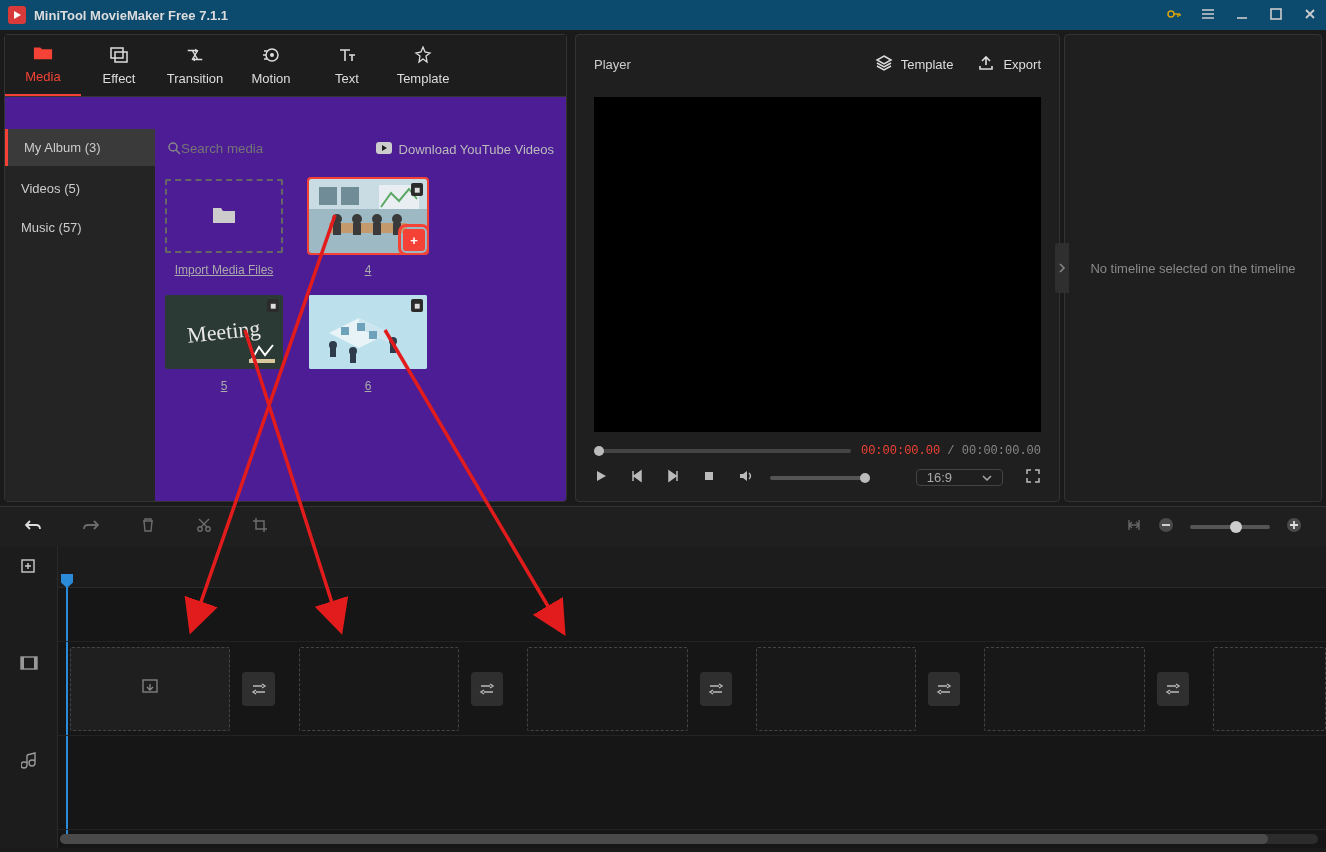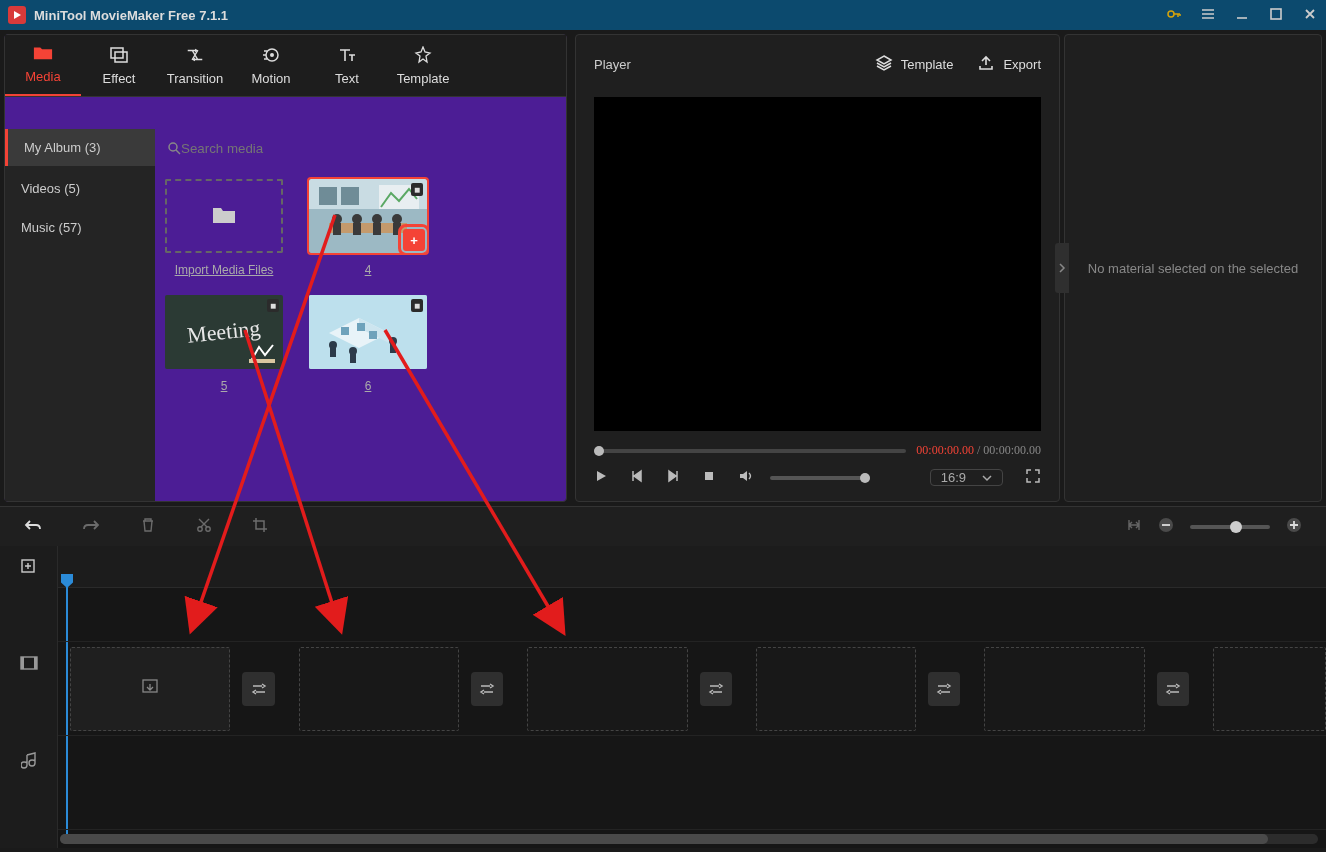--- a/index.html
+++ b/index.html
@@ -57,27 +57,27 @@
 
 .player-pane { flex: 1; margin: 4px 4px 4px 8px; background: #1f1f1f; border: 1px solid #333; border-radius: 4px; display: flex; flex-direction: column; }
 .player-top { height: 58px; display: flex; align-items: center; padding: 0 18px; }
 .player-top .title { color: #ccc; }
 .player-top .actions { margin-left: auto; display: flex; gap: 24px; }
 .act { display: flex; align-items: center; gap: 8px; color: #ddd; }
 .video-canvas { margin: 4px 18px 0 18px; flex: 1; background: #000; }
 .player-timebar { padding: 12px 18px 0 18px; display: flex; align-items: center; gap: 10px; }
 .timebar-track { flex: 1; height: 4px; background: #444; border-radius: 2px; position: relative; }
 .timebar-track::before { content: ""; position: absolute; left: 0; top: -3px; width: 10px; height: 10px; background: #bbb; border-radius: 50%; }
-.timecode { font-family: Liberation Serif, serif; font-size: 12px; color: #888; text-align: center; }
+.timecode { font-family: Liberation Mono, monospace; font-size: 12px; color: #888; text-align: center; }
 .timecode .cur { color: #f44336; }
 .player-controls { padding: 10px 18px 14px 18px; display: flex; align-items: center; gap: 22px; color: #bbb; }
 .player-controls .vol { width: 100px; height: 4px; background: #555; border-radius: 2px; position: relative; margin-left: -6px;}
 .player-controls .vol::before { content: ""; position: absolute; right: 0; top: -3px; width: 10px; height: 10px; background: #bbb; border-radius: 50%; }
 .player-controls .spacer { flex: 1; }
-.ratio { border: 1px solid #444; border-radius: 4px; padding: 0 10px; display: flex; align-items: center; gap: 16px; color: #aaa; }
+.ratio { border: 1px solid #444; border-radius: 4px; padding: 0 10px; display: flex; align-items: center; gap: 30px; color: #aaa; }
 
 .inspector-pane { width: 258px; margin: 4px 4px 4px 0; background: #1f1f1f; border: 1px solid #333; border-radius: 4px; position: relative; display: flex; align-items: center; justify-content: center; color: #888; }
 .inspector-handle { position: absolute; left: -10px; top: 50%; transform: translateY(-50%); width: 14px; height: 50px; background: #2f2f2f; border-radius: 3px 0 0 3px; display: flex; align-items: center; justify-content: center; color: #888; }
 
 .edit-toolbar { height: 40px; background: #1f1f1f; display: flex; align-items: center; padding: 0 24px; gap: 40px; border-top: 1px solid #333; }
 .edit-toolbar .right { margin-left: auto; display: flex; align-items: center; gap: 16px; }
 .zoom-track { width: 80px; height: 4px; background: #555; border-radius: 2px; position: relative; }
 .zoom-track::before { content: ""; position: absolute; left: 50%; top: -4px; width: 12px; height: 12px; background: #ccc; border-radius: 50%; }
 
 .timeline { height: 302px; background: #161616; position: relative; overflow: hidden;}
@@ -205,20 +205,27 @@
         <div class="side-item active" style="padding:11px 16px;">
           <span>My Album (3)</span>
         </div>
       </div>
       <div class="search-area">
         <span><svg width="14" height="14" viewBox="0 0 14 14">
               <circle cx="6" cy="6" r="4" fill="none" stroke="#888" stroke-width="1.5"></circle>
               <path d="M9 9 L13 13" stroke="#888" stroke-width="1.5"></path>
             </svg></span>
         <input placeholder="Search media" style="">
+        <div class="dlyt">
+          <span><svg width="18" height="14" viewBox="0 0 18 14">
+                <rect x="1" y="1" width="16" height="12" rx="3" fill="#ccc"></rect>
+                <path d="M7 4 L12 7 L7 10 Z" fill="#1f1f1f"></path>
+              </svg></span>
+          <span>Download YouTube Videos</span>
+        </div>
       </div>
     </div>
 
     <div class="media-body">
       <div class="side-col">
         <div class="side-item"><span>Videos (5)</span></div>
         <div class="side-item"><span>Music (57)</span></div>
       </div>
       <div class="media-grid">
         <div class="media-item">
@@ -343,21 +350,21 @@
           </svg></span>
     </div>
   </div>
 
   <div class="inspector-pane">
     <div class="inspector-handle">
       <svg width="8" height="12" viewBox="0 0 8 12">
           <path d="M2 2 L6 6 L2 10" fill="none" stroke="#888" stroke-width="1.5"></path>
         </svg>
     </div>
-    <span style="text-align:center; padding:0 14px;">No material selected on the selected</span>
+    <span style="text-align:center; padding:0 14px;">No timeline selected on the timeline</span>
   </div>
 </div>
 
 <div class="edit-toolbar">
   <span><svg width="18" height="14" viewBox="0 0 18 14">
         <path d="M6 3 L2 7 L6 11 M2 7 H12 Q16 7 16 11" fill="none" stroke="#ddd" stroke-width="1.8"></path>
       </svg></span>
   <span style="opacity:.4"><svg width="18" height="14" viewBox="0 0 18 14">
         <path d="M12 3 L16 7 L12 11 M16 7 H6 Q2 7 2 11" fill="none" stroke="#ddd" stroke-width="1.8"></path>
       </svg></span>

